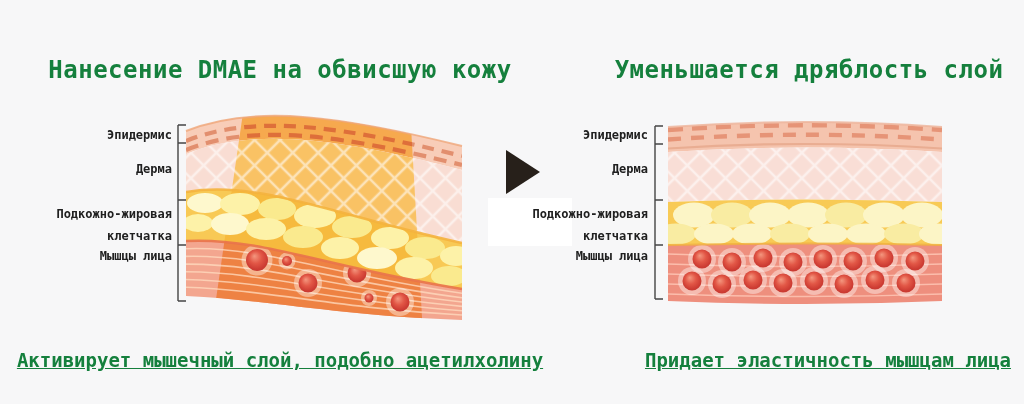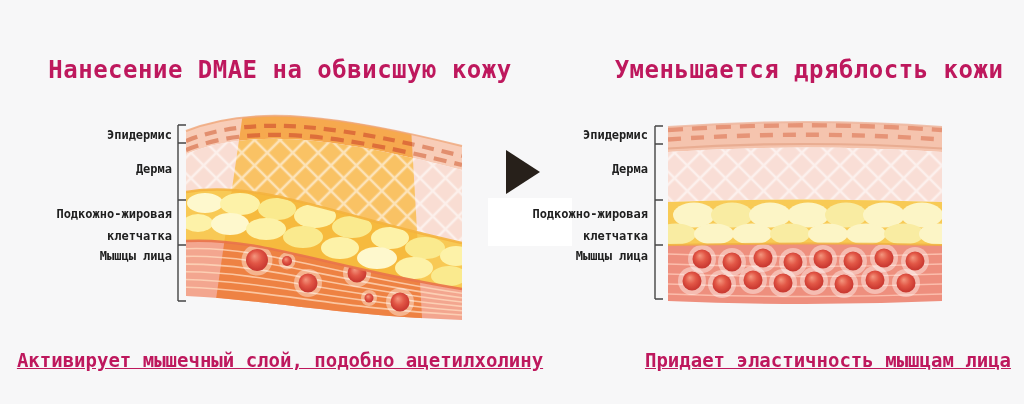--- a/index.html
+++ b/index.html
@@ -1,19 +1,19 @@
 <!DOCTYPE html>
 <html><head>
 <meta charset="utf-8">
 <style>
   html,body{margin:0;padding:0;background:#f7f7f8;}
   #stage{position:relative;width:1024px;height:404px;background:#f7f7f8;overflow:hidden;
          font-family:"DejaVu Sans Mono","Liberation Mono",monospace;color:#202020;}
   #stage svg{position:absolute;left:0;top:0;}
-  .txt{position:absolute;font-weight:bold;color:#be185d;}
+  .txt{position:absolute;font-weight:bold;color:#15803d;}
   .title{font-size:24px;line-height:30px;letter-spacing:.5px;text-align:center;}
   .caption{font-size:19px;line-height:24px;text-align:center;text-decoration:underline;}
   .labelcol{position:absolute;top:0;height:404px;}
   .lab{position:absolute;right:0;width:100%;text-align:right;font-size:12px;line-height:20px;font-weight:bold;}
   .lab.two{line-height:22px;}
   .lab-epi{top:125px;}
   .lab-derma{top:159px;}
   .lab-fat{top:203px;}
   .lab-muscle{top:246px;}
   .whitebox{position:absolute;left:488px;top:198px;width:84px;height:48px;background:#ffffff;}
@@ -263,21 +263,21 @@
   <g stroke="#454545" stroke-width="1.4" fill="none">
     <path d="M655,126 V299 M655,126 H663 M655,144 H663 M655,200 H663 M655,245 H663 M655,299 H663"></path>
   </g>
 
   <polygon points="506,150 506,194 540,172" fill="#27201a"></polygon>
 </svg>
 
 <div class="whitebox"></div>
 
 <div class="txt title" style="left:30px;top:55px;width:500px;">Нанесение DMAE на обвисшую кожу</div>
-<div class="txt title" style="left:599px;top:55px;width:420px;">Уменьшается дряблость кожи</div>
+<div class="txt title" style="left:599px;top:55px;width:420px;">Уменьшается дряблость слой</div>
 
 <div class="labelcol" style="left:0;width:172px;">
   <div class="lab lab-epi">Эпидермис</div>
   <div class="lab lab-derma">Дерма</div>
   <div class="lab lab-fat two">Подкожно-жировая клетчатка</div>
   <div class="lab lab-muscle">Мышцы лица</div>
 </div>
 
 <div class="labelcol" style="left:476px;width:172px;">
   <div class="lab lab-epi">Эпидермис</div>

